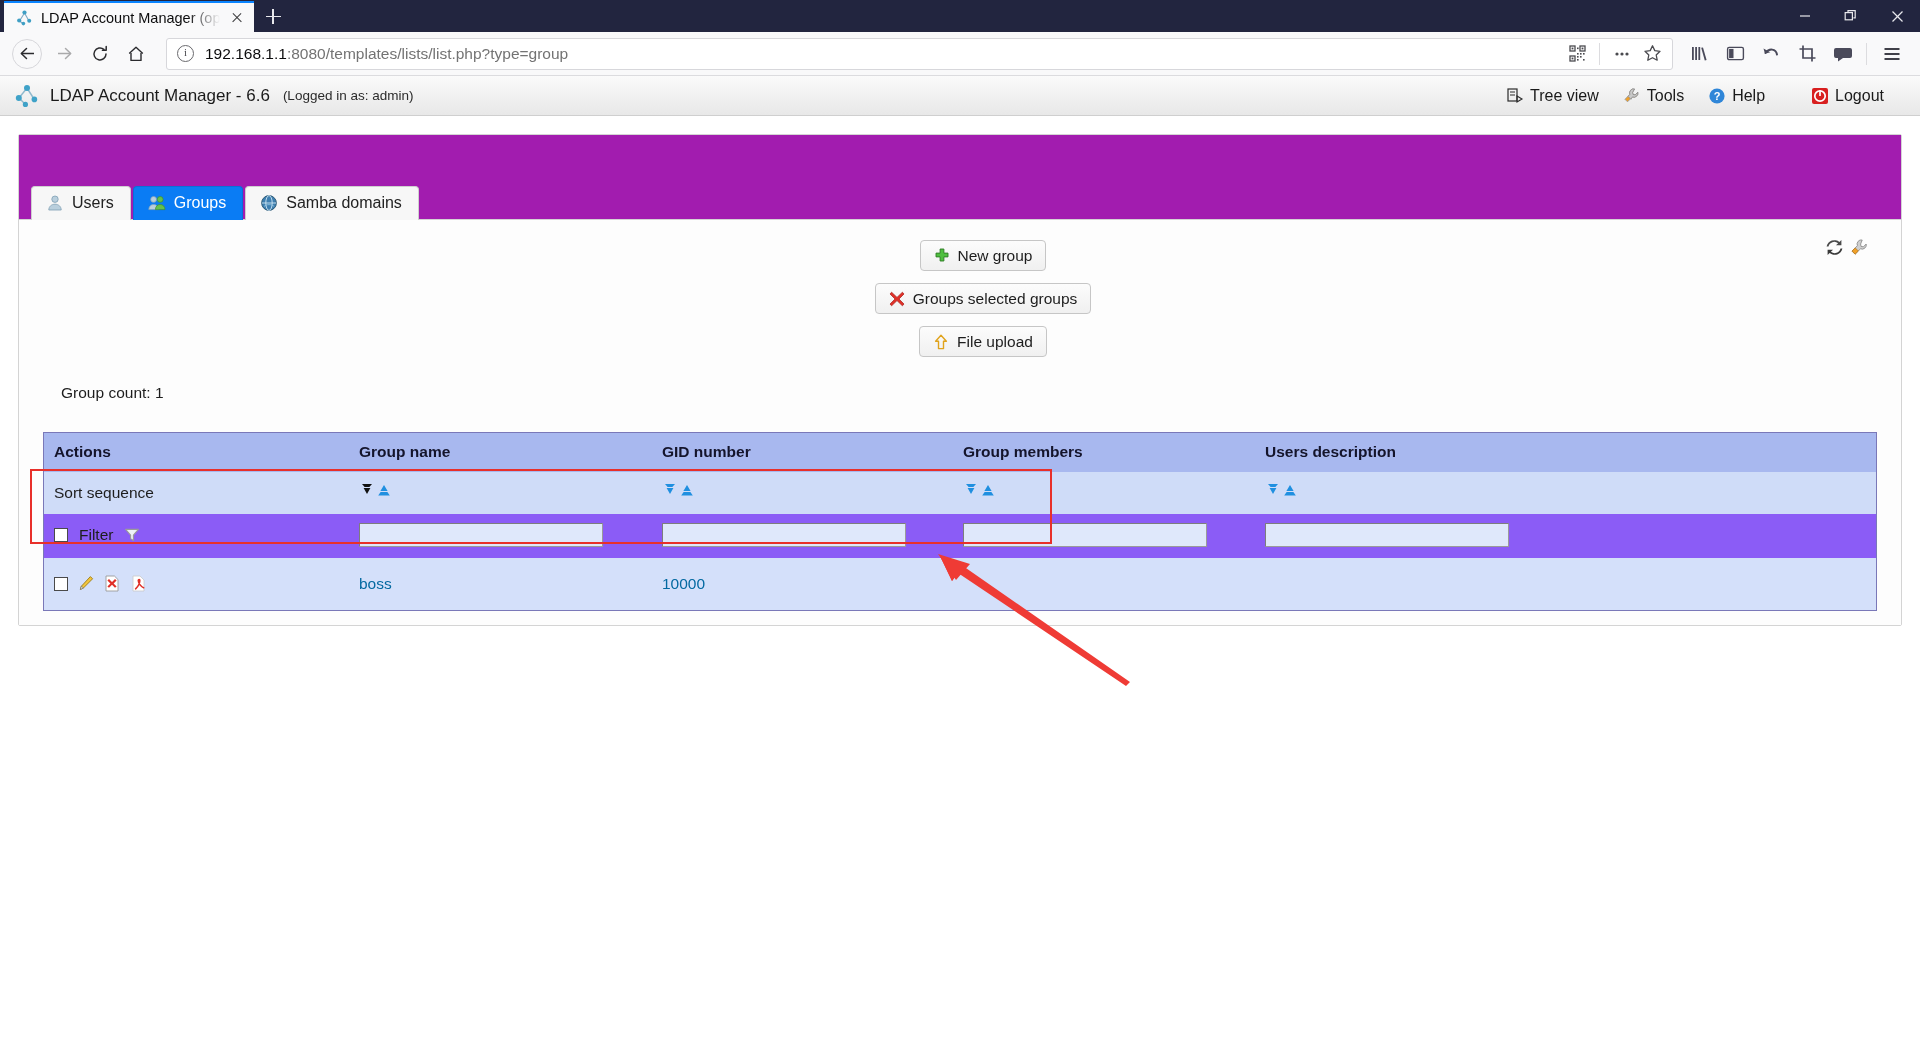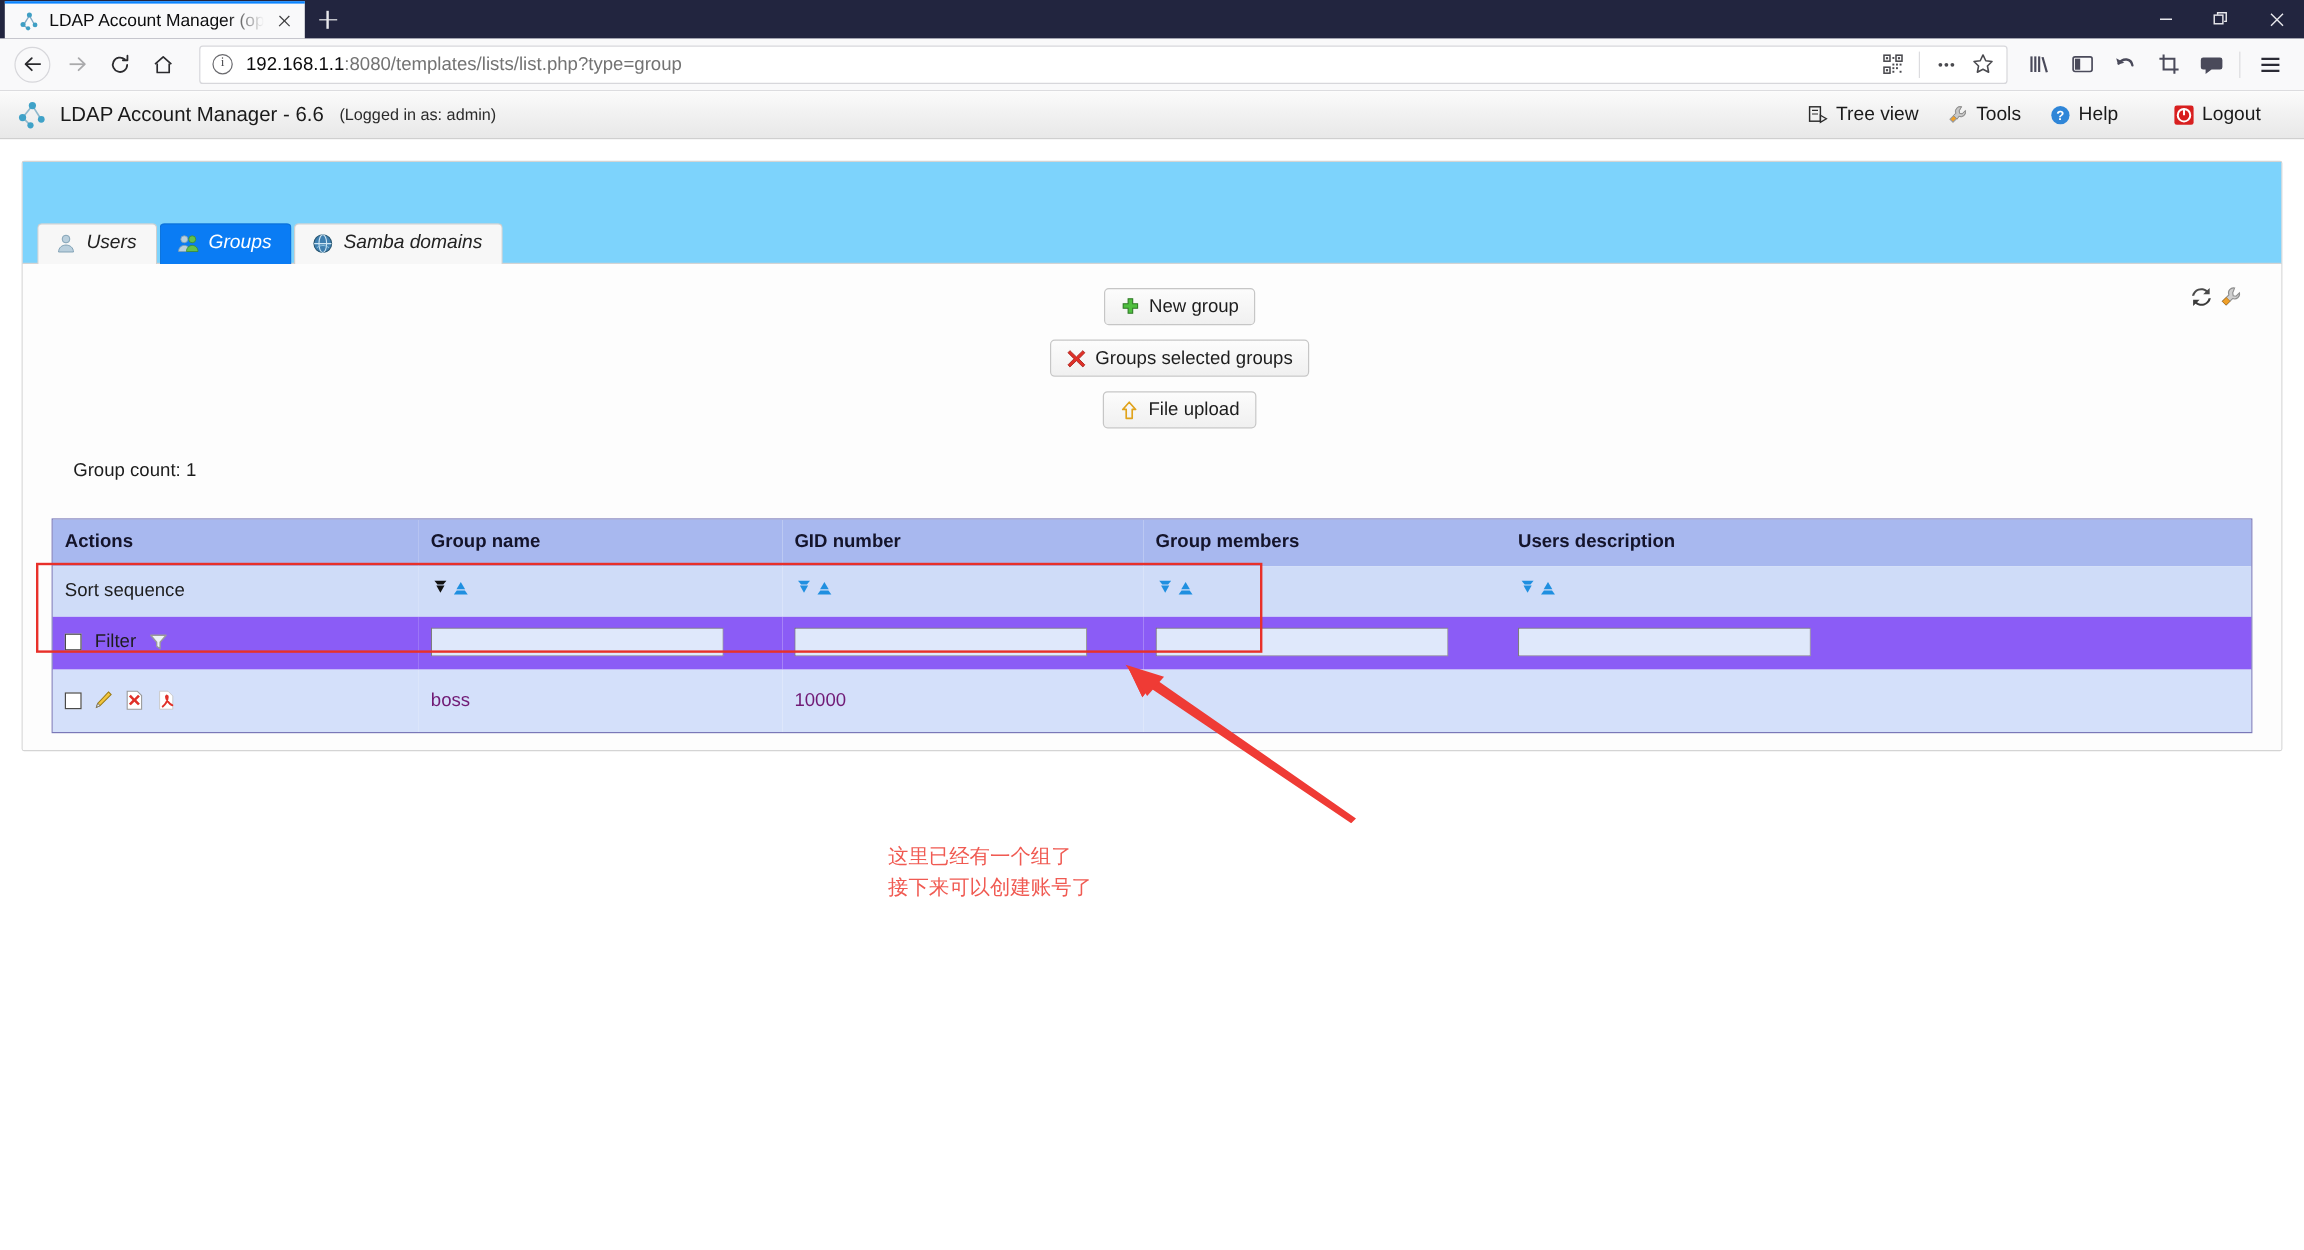--- a/index.html
+++ b/index.html
@@ -112,21 +112,21 @@
   .lam-nav-item.logout { margin-left: 22px; }
 
   .content-area { padding: 18px 18px 0 18px; }
 
   .panel {
     border: 1px solid #d4d4d4; background: #fdfdfd; border-radius: 2px;
     min-height: 400px;
   }
 
   .tabrow { display: flex; align-items: flex-end; padding: 10px 12px 0 12px; gap: 2px;
-            background: #7dd3fc; border-bottom: 1px solid #d4d4d4; font-style: italic; }
+            background: #a21caf; border-bottom: 1px solid #d4d4d4; }
   .lam-tab {
     display: flex; align-items: center; gap: 8px;
     padding: 7px 16px 8px 14px; font-size: 16px; color: #222;
     background: #f7f7f7; border: 1px solid #cfcfcf; border-bottom: none;
     border-radius: 4px 4px 0 0; cursor: pointer; position: relative; top: 1px;
   }
   .lam-tab.active { background: #0a7cf4; color: #ffffff; border-color: #0a6fd8; margin-top: 40px; }
   .tab-ico { width: 18px; height: 18px; flex: none; }
 
   .panel-body { background: #fdfdfd; padding: 16px 0 14px 0; }
@@ -154,21 +154,21 @@
   table.lam-table col.c2 { width: 301px; }
   table.lam-table col.c3 { width: 302px; }
   table.lam-table col.c4 { width: auto; }
 
   .lam-table thead th {
     background: #a8b8ef; color: #14142b; text-align: left;
     font-size: 15.5px; font-weight: bold; padding: 10px 0 11px 10px;
   }
   .row-sort td { background: #cfdcf8; padding: 7px 0 8px 10px; font-size: 15.5px; color: #1d1d1d; height: 42px; vertical-align: middle; }
   .row-filter td { background: #8b5cf6; padding: 6px 0 8px 10px; height: 44px; vertical-align: middle; }
-  .row-data td { background: #d4e0fa; padding: 13px 0 14px 10px; font-size: 15.5px; color: #701a75; height: 52px; vertical-align: middle; }
+  .row-data td { background: #d4e0fa; padding: 13px 0 14px 10px; font-size: 15.5px; color: #0369a1; height: 52px; vertical-align: middle; }
 
   .sort-arrows { display: inline-flex; align-items: center; gap: 1px; cursor: pointer; }
 
   .filter-cell { display: flex; align-items: center; gap: 11px; }
   .chk {
     width: 14px; height: 14px; background: #ffffff; border: 1px solid #4a4a4a;
     flex: none; cursor: pointer;
   }
   .filter-label { font-size: 15.5px; color: #1d1d1d; }
   .funnel-ico { width: 16px; height: 16px; }
@@ -586,16 +586,15 @@
     </div>
 
     <div class="anno-rect" style="left:30px; top:393px; width:1022px; height:75px;"></div>
 
     <svg class="anno-arrow" style="left:930px; top:470px; width:210px; height:140px;" viewBox="0 0 210 140">
       <path d="M10 10 L33 20 L200 136 L196 140 L28 27 L22 35 Z" fill="#ef3b35"></path>
       <path d="M10 10 L22 35 L33 20 Z" fill="#ef3b35"></path>
       <path d="M8 8 L40 18 L26 34 Z" fill="#ef3b35"></path>
     </svg>
 
-    <div class="anno-text" style="left:740px; top:625px;"><span>这里已经有一个组了</span><br><span>接下来可以创建账号了</span></div>
 
   </div>
 </div>
 
 </body></html>

